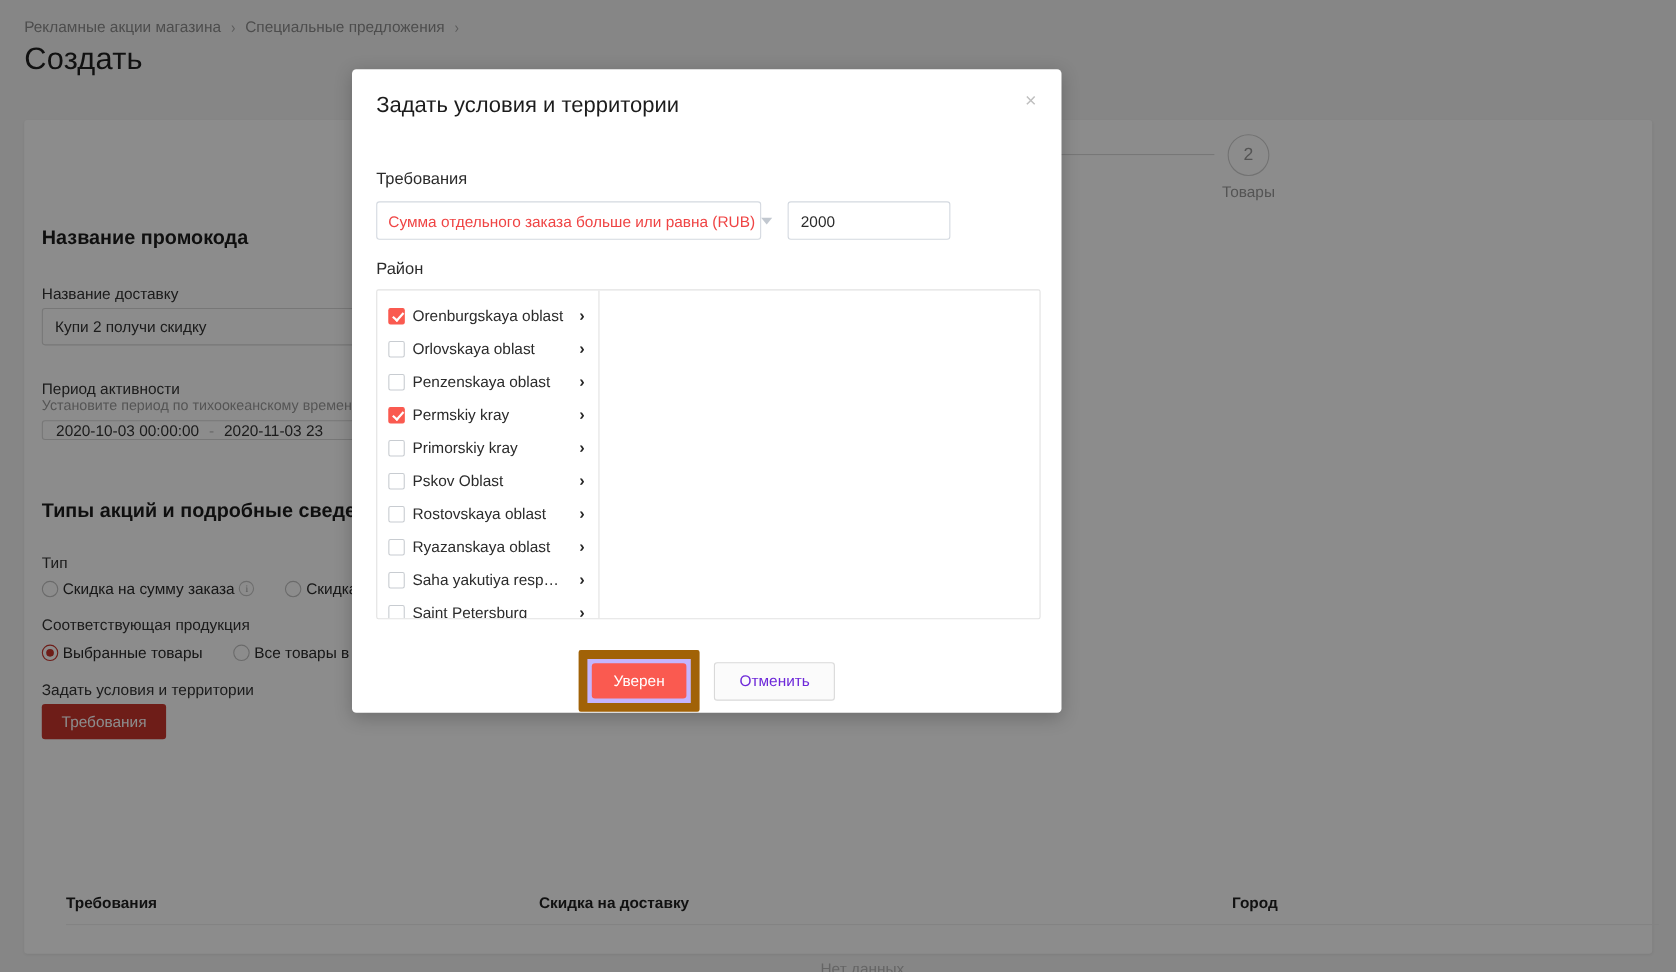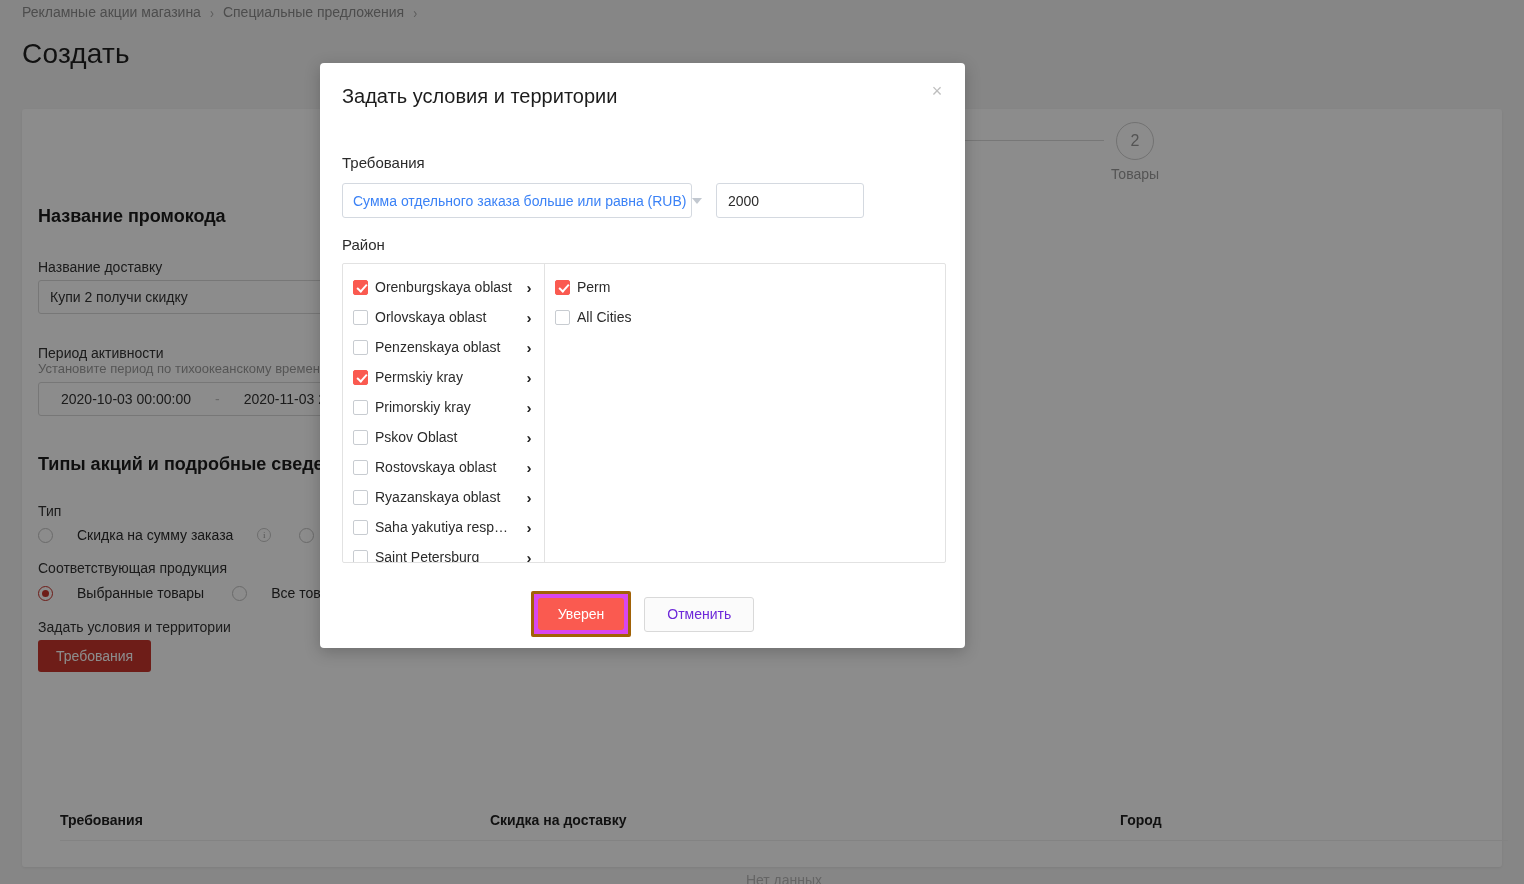--- a/index.html
+++ b/index.html
@@ -14,21 +14,21 @@
   
   #page-root {
     position: absolute; inset: 0;
     background: #ffffff;
   }
   .bg-layer {
     position: absolute; inset: 0;
     background: #f5f5f5;
   }
   .breadcrumb {
-    position: absolute; left: 22px; top: 4px;
+    position: absolute; left: 22px; top: 16px;
     font-size: 14px; color: #8a8a8a;
     display: flex; align-items: flex-end; gap: 9px;
     white-space: nowrap;
   }
   .breadcrumb .crumb { color: #8c8c8c; }
   .breadcrumb .sep {
     font-size: 12px; color: #a6a6a6; display: inline-block;
     transform: scaleY(1.25);
   }
   .page-title {
@@ -76,32 +76,32 @@
     position: absolute; font-size: 13px; color: #9b9b9b;
   }
   .text-input {
     position: absolute;
     border: 1px solid #d9d9d9; border-radius: 3px;
     background: #fff; font-size: 14px; color: #333;
     display: flex; align-items: center; padding: 0 11px;
     height: 34px;
   }
   .range-input {
-    position: absolute; height: 34px;
+    position: absolute; height: 18px;
     border: 1px solid #d9d9d9; border-radius: 3px; background: #fff;
-    display: flex; align-items: center; padding: 0 22px;
-    font-size: 14px; color: #333; gap: 24px;
+    display: flex; align-items: center; padding: 0 12px;
+    font-size: 14px; color: #333; gap: 9px;
   }
   .range-input .dash { color: #bfbfbf; }
 
   .radio-row {
     position: absolute; display: flex; align-items: center; gap: 28px;
     font-size: 14px; color: #2b2b2b;
   }
-  .radio { display: flex; align-items: center; gap: 24px; white-space: nowrap; }
+  .radio { display: flex; align-items: center; gap: 4px; white-space: nowrap; }
   .dot {
     width: 15px; height: 15px; border-radius: 50%;
     border: 1px solid #c2c2c2; background: #fff;
     display: inline-block; flex: none; position: relative;
   }
   .dot.on { border-color: #c8352c; }
   .dot.on::after {
     content: ""; position: absolute; left: 3px; top: 3px;
     width: 7px; height: 7px; border-radius: 50%; background: #c8352c;
   }
@@ -155,21 +155,21 @@
     display: flex; align-items: center; justify-content: center;
     font-size: 18px; cursor: pointer; line-height: 1;
   }
   .modal-sub {
     position: absolute; font-size: 15px; color: #2b2b2b;
   }
   .cond-select {
     position: absolute; left: 22px; top: 120px; width: 350px; height: 35px;
     border: 1px solid #d4d9e0; border-radius: 3px; background: #fff;
     display: flex; align-items: center; padding: 0 8px 0 10px;
-    font-size: 14px; color: #3b82f6;
+    font-size: 14px; color: #ef4444;
   }
   .cond-select .txt { flex: 1; white-space: nowrap; }
   .caret {
     width: 0; height: 0; flex: none; margin-left: 6px;
     border-left: 5px solid transparent; border-right: 5px solid transparent;
     border-top: 6px solid #c2c8d0;
   }
   .cond-value {
     position: absolute; left: 396px; top: 120px; width: 148px; height: 35px;
     border: 1px solid #d4d9e0; border-radius: 3px; background: #fff;
@@ -208,21 +208,21 @@
     flex: none; width: 14px; color: #262626; font-size: 15px;
     display: flex; align-items: center; justify-content: center;
     font-weight: 600;
   }
 
   .modal-actions {
     position: absolute; left: 0; right: 0; top: 528px;
     display: flex; justify-content: center; align-items: center; gap: 13px;
   }
   .btn-primary-wrap {
-    border: 3px solid #a16207; background: #d946ef;
+    border: 8px solid #a16207; background: #c4b5fd;
     padding: 4px; border-radius: 2px; line-height: 0;
   }
   .btn-primary {
     background: #fa5a50; color: #fff; border: none; border-radius: 3px;
     height: 32px; padding: 0 20px; font-size: 14px;
     font-family: inherit; cursor: pointer;
   }
   .btn-ghost {
     background: #fbfbfb; color: #6d28d9; border: 1px solid #d9d9d9;
     border-radius: 3px; height: 35px; padding: 0 22px; font-size: 14px;
@@ -367,30 +367,20 @@
             <span class="cbx"></span>
             <span class="lbl">Saha yakutiya respublika</span>
             <span class="chev">›</span>
           </div>
         <div class="opt-row">
             <span class="cbx"></span>
             <span class="lbl">Saint Petersburg</span>
             <span class="chev">›</span>
           </div>
       </div>
-      <div class="city-col">
-        <div class="opt-row">
-            <span class="cbx on"></span>
-            <span class="lbl">Perm</span>
-          </div>
-        <div class="opt-row">
-            <span class="cbx"></span>
-            <span class="lbl">All Cities</span>
-          </div>
-      </div>
     </div>
 
     <div class="modal-actions">
       <span class="btn-primary-wrap">
         <button class="btn-primary">Уверен</button>
       </span>
       <button class="btn-ghost">Отменить</button>
     </div>
 
   </div>

